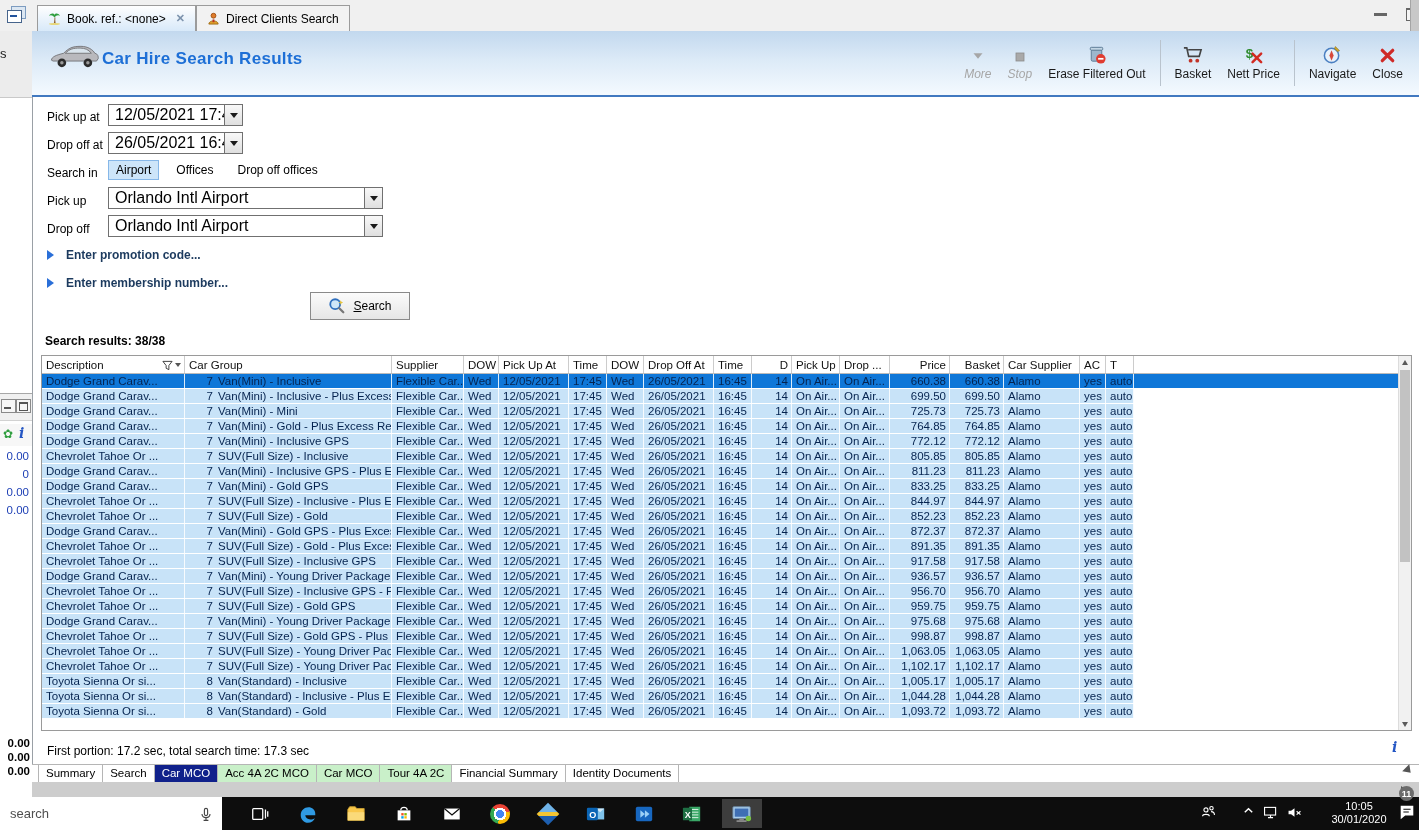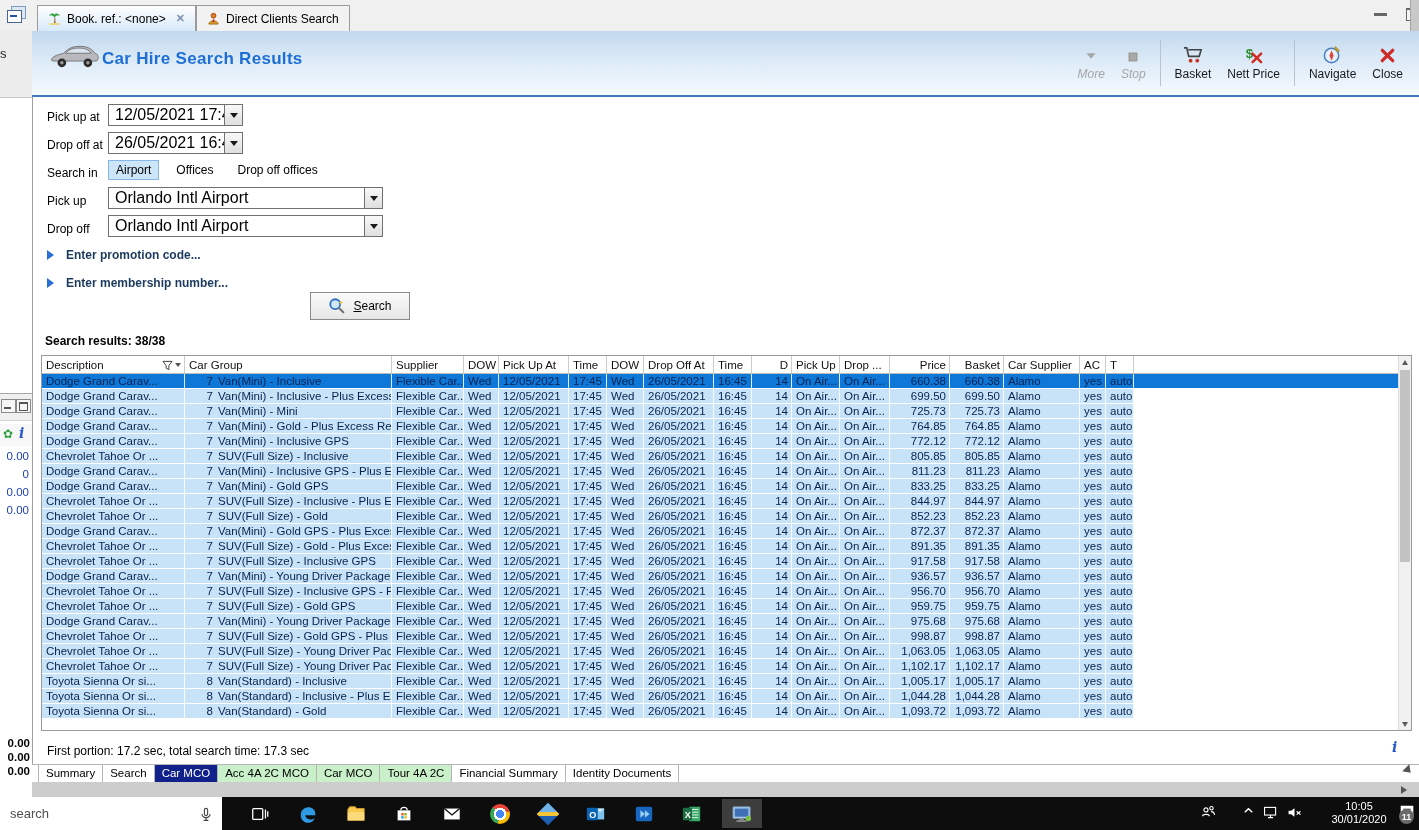--- a/index.html
+++ b/index.html
@@ -97,21 +97,21 @@
   
   .taskbar{position:absolute;left:0;top:797px;width:1419px;height:33px;background:#0d0d0d;}
   .tb-search{position:absolute;left:0;top:0;width:222px;height:33px;background:#ffffff;display:flex;align-items:center;}
   .tb-search .ph{margin-left:10px;font-size:13px;color:#4f4f4f;flex:1;}
   .tb-search .mic{margin-right:8px;}
   .tbicon{position:absolute;top:2px;width:40px;height:29px;display:flex;align-items:center;justify-content:center;}
   .tbicon.activeapp{background:#3d3d3d;}
   .tray{position:absolute;right:0;top:0;height:33px;}
   .tray .ticon{position:absolute;top:7px;}
   .clock{position:absolute;left:1322px;top:3px;width:74px;color:#fff;font-size:11px;line-height:13px;text-align:center;}
-  .badge{position:absolute;left:1399px;top:809px;width:15px;height:15px;border-radius:50%;background:#6b6b6b;color:#fff;font-size:9px;font-weight:bold;display:flex;align-items:center;justify-content:center;}
+  .badge{position:absolute;left:1399px;top:786px;width:15px;height:15px;border-radius:50%;background:#6b6b6b;color:#fff;font-size:9px;font-weight:bold;display:flex;align-items:center;justify-content:center;}
   .chromeic{width:20px;height:20px;border-radius:50%;background:
      radial-gradient(circle at center,#4285f4 0 4px,#fff 4px 6.5px,rgba(0,0,0,0) 6.5px),
      conic-gradient(from -45deg,#ea4335 0 33%,#fbbc05 0 66%,#34a853 0 100%);}
   .diamondic{width:16px;height:16px;transform:rotate(45deg);background:linear-gradient(135deg,#6fb3e8 0 40%,#f2c534 40% 60%,#1d5fb0 60% 100%);}
   .icon svg{display:block;}
 </style>
 </head>
 <body>
 
 <div class="screen">
@@ -197,20 +197,31 @@
           <span class="lbl">More</span>
         </div>
         <div class="tbtn disabled">
           <span class="icon">
             <svg viewBox="0 0 20 20" width="16" height="16">
               <rect x="5" y="5" width="10" height="10" fill="#a9a9a9" stroke="#8c8c8c"></rect>
             </svg>
           </span>
           <span class="lbl">Stop</span>
         </div>
+        <div class="tbtn">
+          <span class="icon">
+            <svg viewBox="0 0 22 22" width="21" height="21">
+              <rect x="5.5" y="6" width="11" height="12" rx="1.5" fill="#9db6cc" stroke="#5b7a94"></rect>
+              <rect x="4.5" y="3.5" width="13" height="3" rx="1" fill="#c3d6e4" stroke="#5b7a94"></rect>
+              <circle cx="15.5" cy="15.5" r="5" fill="#e03c31"></circle>
+              <rect x="12.7" y="14.6" width="5.6" height="1.8" fill="#fff"></rect>
+            </svg>
+          </span>
+          <span class="lbl">Erase Filtered Out</span>
+        </div>
         <div class="tsep"></div>
         <div class="tbtn">
           <span class="icon">
             <svg viewBox="0 0 22 22" width="21" height="21">
               <path d="M2 4h3l2 9h11l2-7H6.5" fill="none" stroke="#444" stroke-width="1.7"></path>
               <circle cx="9" cy="17.5" r="2" fill="#c23327"></circle>
               <circle cx="16" cy="17.5" r="2" fill="#c23327"></circle>
             </svg>
           </span>
           <span class="lbl">Basket</span>

